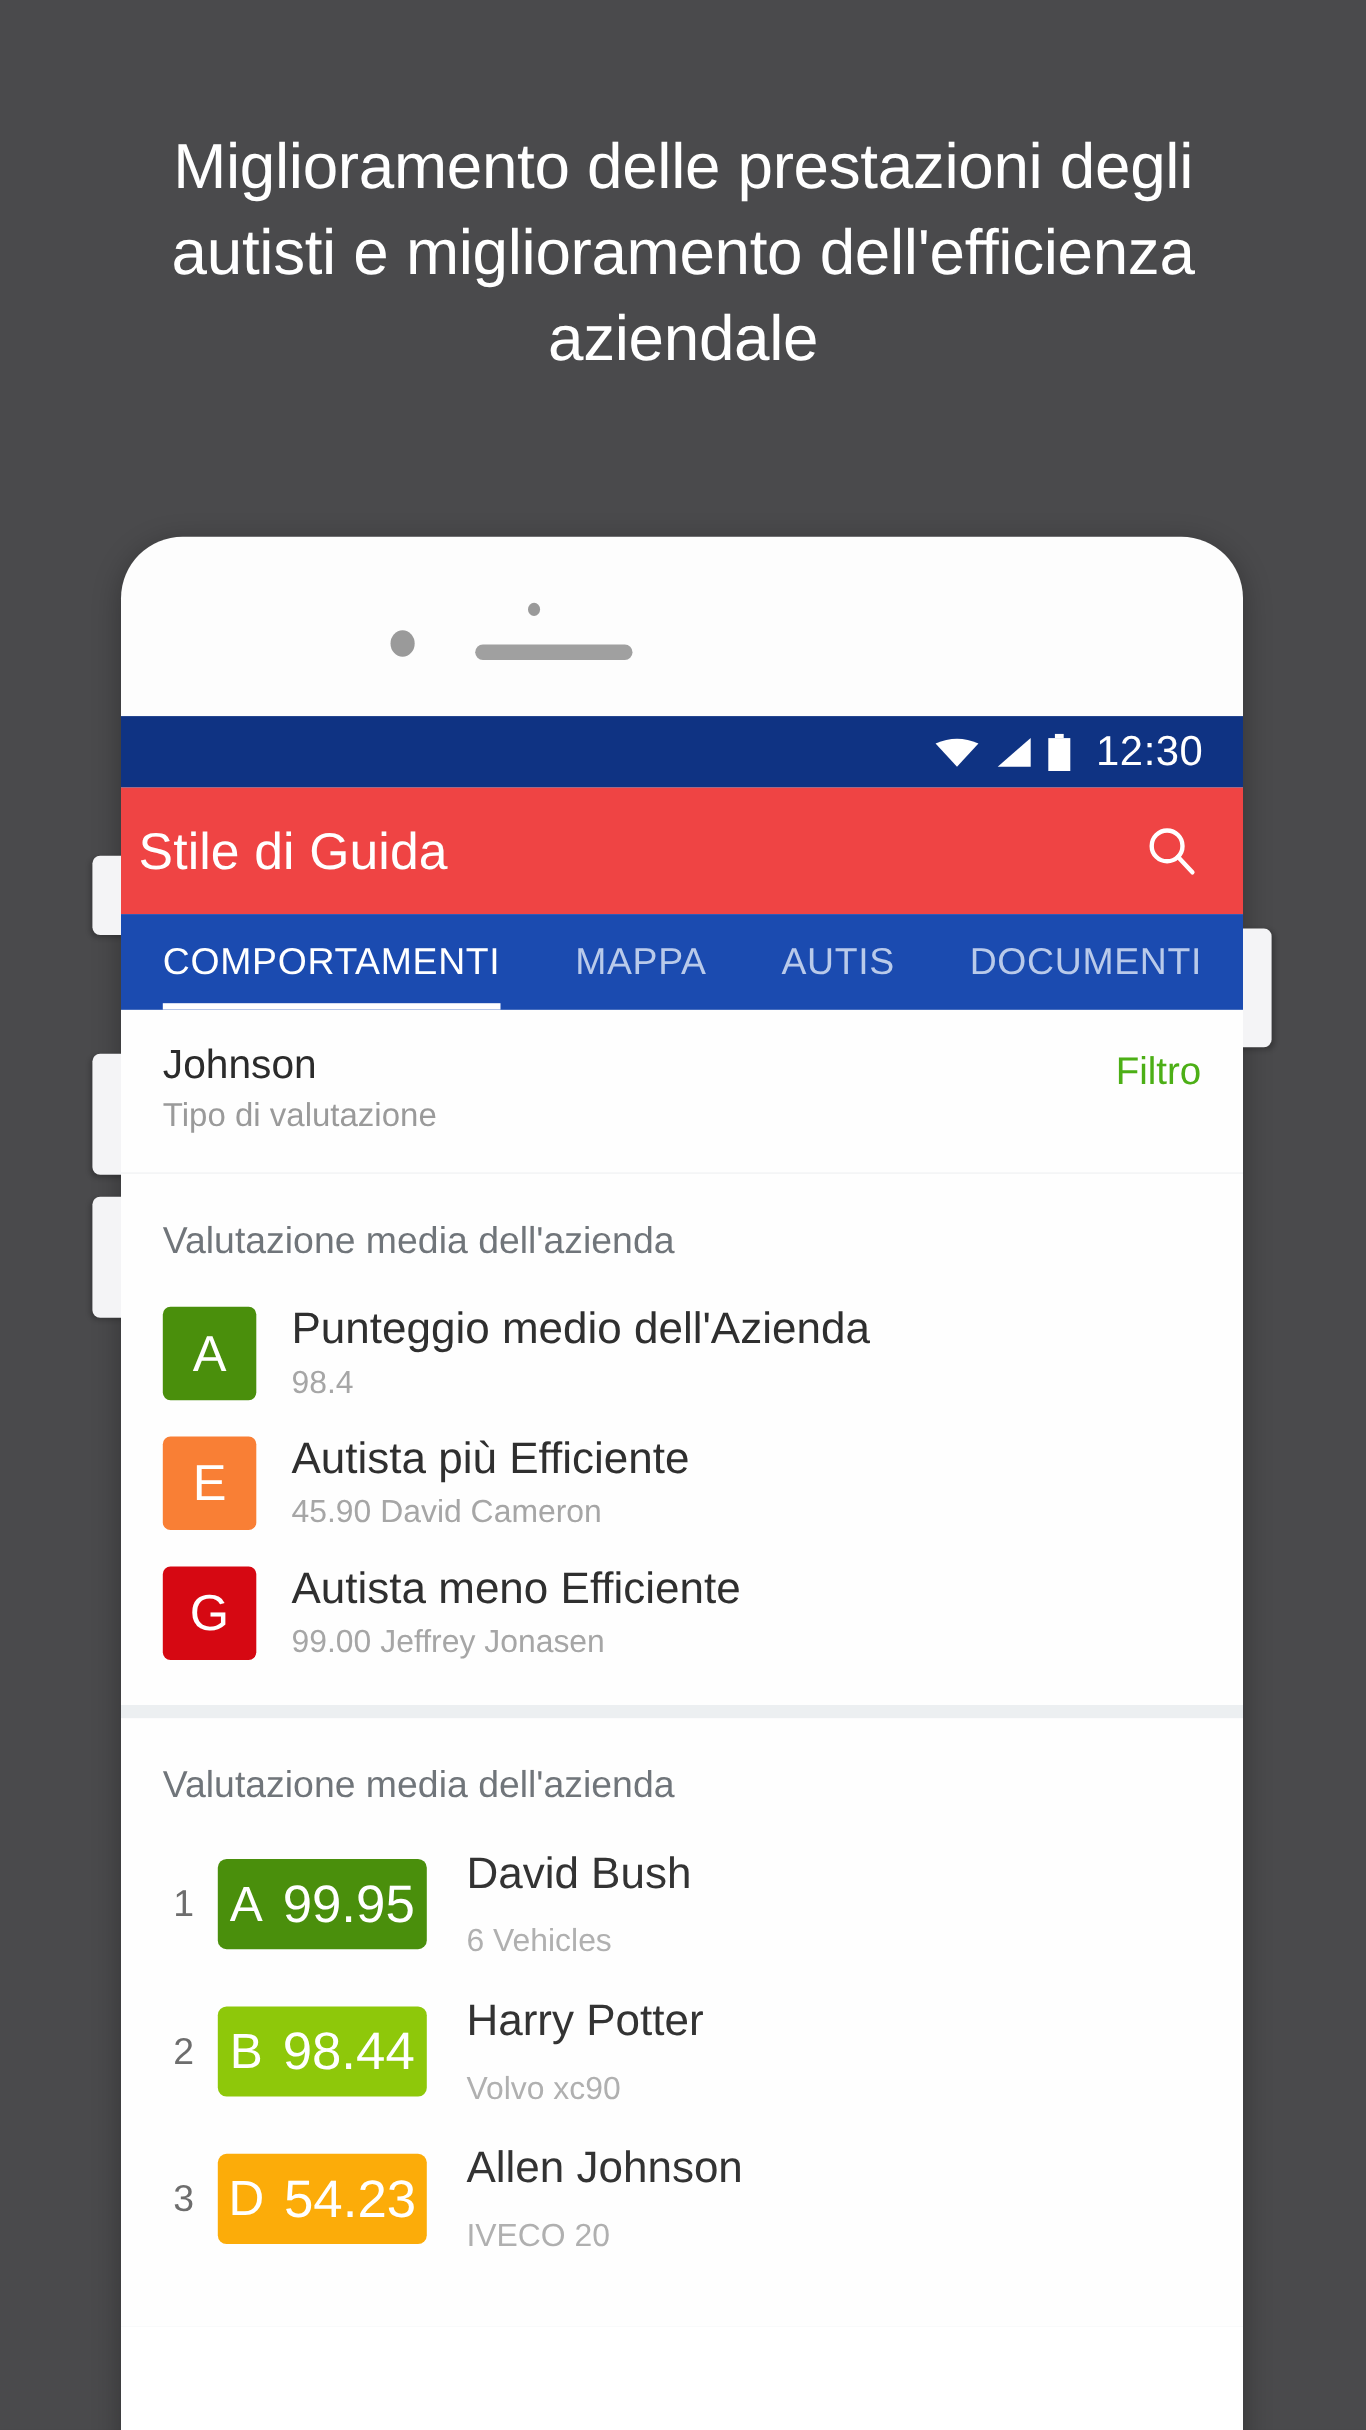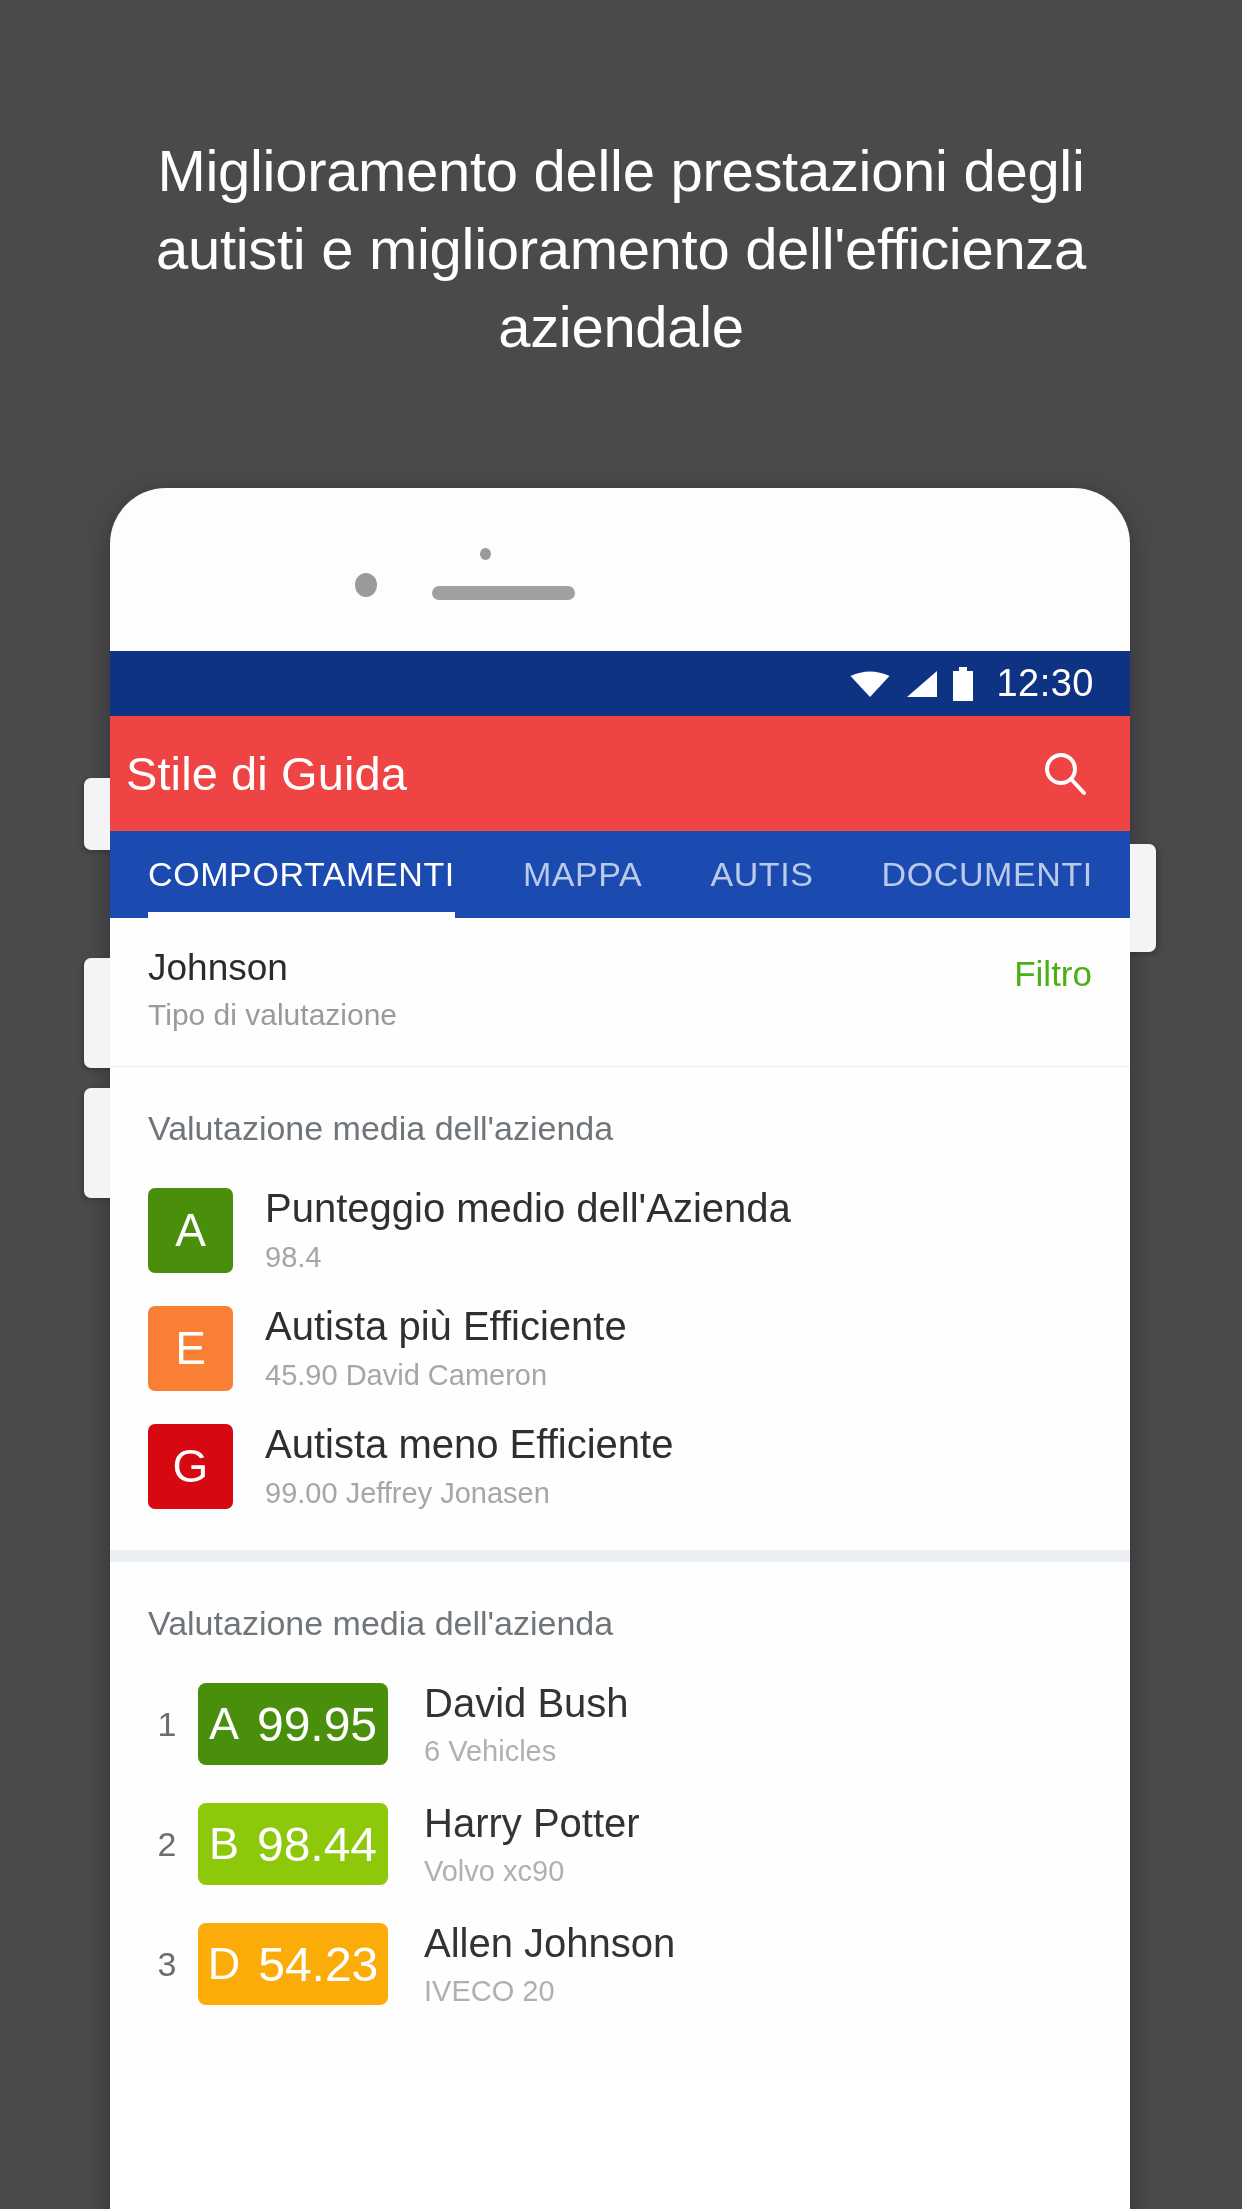--- a/index.html
+++ b/index.html
@@ -6,21 +6,21 @@
   html, body {
     width:1242px; height:2209px;
     background:#4a4a4c;
     font-family:"Liberation Sans", sans-serif;
     overflow:hidden;
   }
   #root { position:relative; width:1242px; height:2209px; background:#4a4a4c; }
 
   
   .headline {
-    position:absolute; left:0; top:132px; width:1242px;
+    position:absolute; left:0; top:113px; width:1242px;
     text-align:center;
     color:#ffffff;
     font-size:58px;
     line-height:78px;
     font-weight:400;
     letter-spacing:-0.3px;
     padding:0 80px;
   }
 
   
@@ -188,21 +188,21 @@
     width:190px; height:82px; border-radius:8px;
     display:flex; align-items:center; justify-content:center;
     gap:18px;
     color:#ffffff;
     flex:0 0 auto;
   }
   .gp-letter { font-size:45px; font-weight:400; }
   .gp-score  { font-size:48px; font-weight:400; }
   .rank-text { margin-left:36px; }
   .rank-name { font-size:40px; color:#333333; line-height:52px; }
-  .rank-veh  { font-size:29px; color:#b0b0b0; line-height:40px; margin-top:2px; }
+  .rank-veh  { font-size:29px; color:#b0b0b0; line-height:40px; margin-top:16px; }
 </style>
 </head>
 <body>
 
 <div id="root">
 
   <div class="headline" style="color: rgb(255, 255, 255);">Miglioramento delle prestazioni degli autisti e miglioramento dell'efficienza aziendale</div>
 
   <div class="phone">
 

